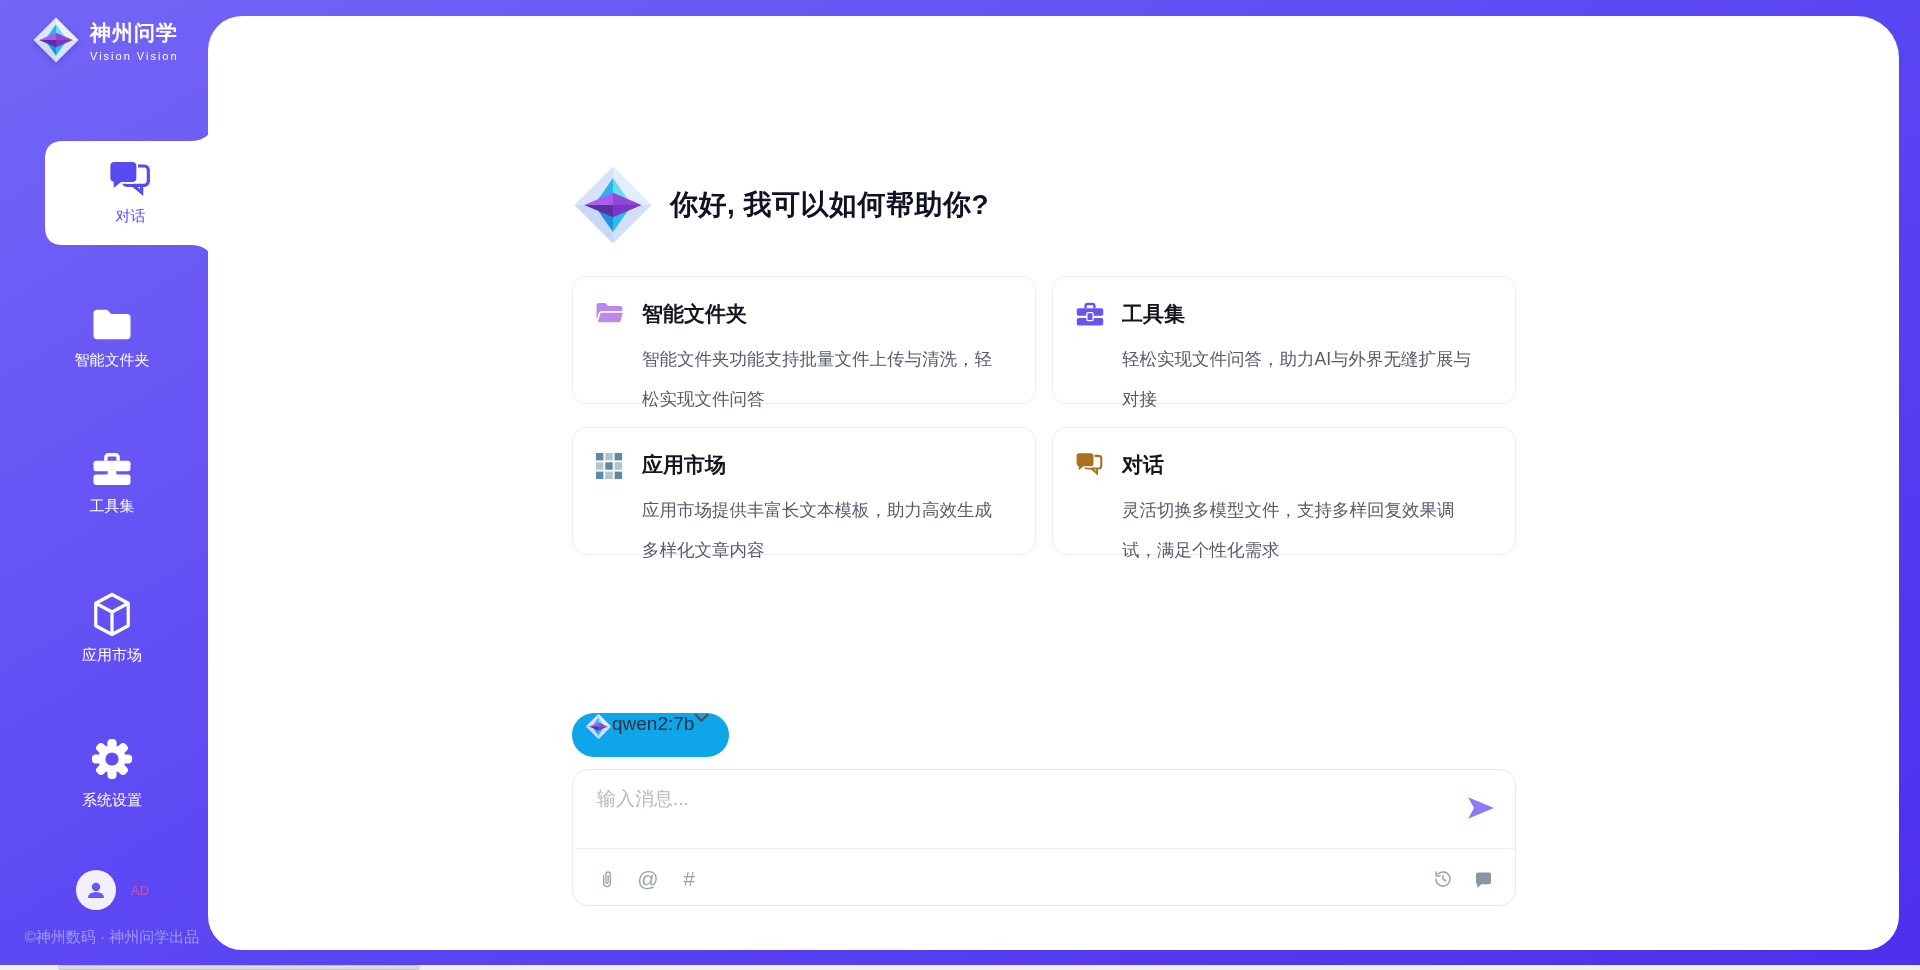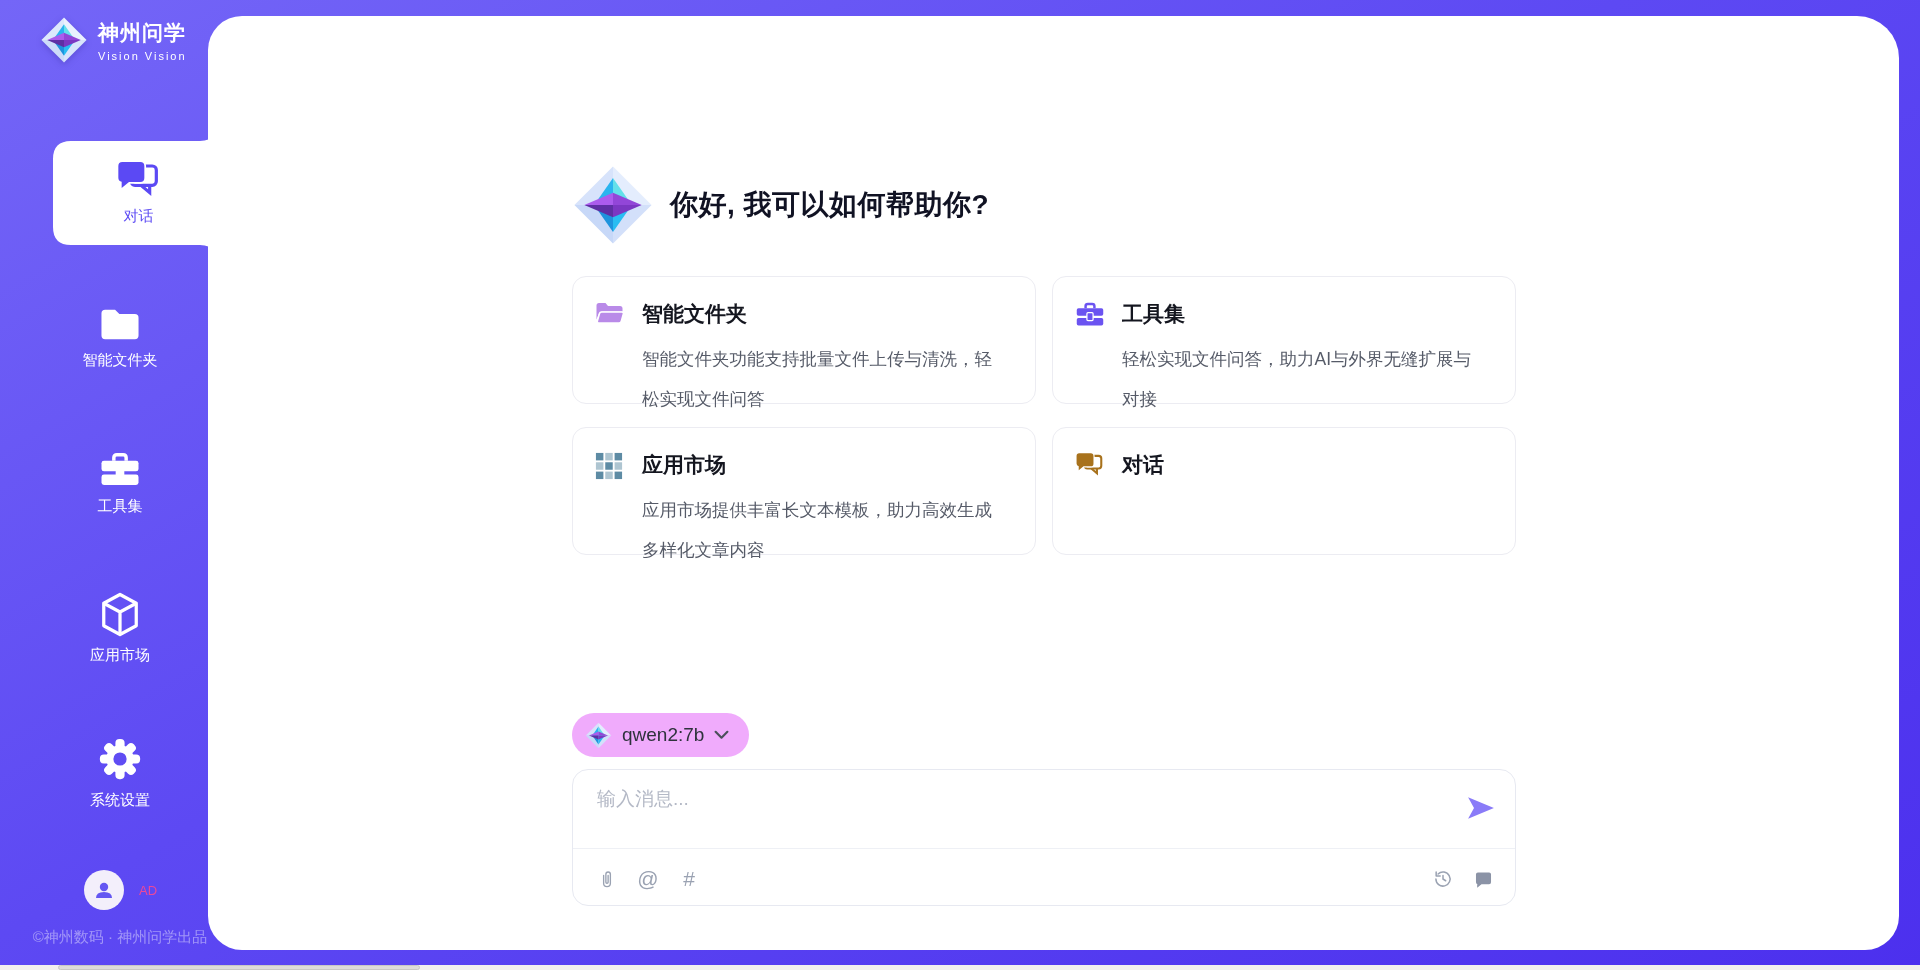--- a/index.html
+++ b/index.html
@@ -3,21 +3,21 @@
 <meta charset="utf-8">
 <style>
   * { margin:0; padding:0; box-sizing:border-box; }
   html,body { width:1920px; height:970px; overflow:hidden; }
   body {
     font-family:"Liberation Sans","DejaVu Sans",sans-serif;
     background:linear-gradient(150deg,#7466f7 0%,#5d49f3 45%,#4c30ee 100%);
     position:relative;
   }
   
-  .sidebar { position:absolute; left:16px; top:0; width:200px; height:100%; }
+  .sidebar { position:absolute; left:8px; top:0; width:200px; height:100%; }
   .brand { position:absolute; left:24px; top:16px; display:flex; align-items:center; gap:10px; }
   .brand-logo { width:48px; height:48px; filter:drop-shadow(0 2px 3px rgba(30,20,120,.25)); }
   .brand-name { color:#fff; font-size:21px; font-weight:bold; letter-spacing:1px; }
   .brand-tagline { color:#fff; font-size:11px; letter-spacing:2px; margin-top:3px; }
   .nav-item { position:absolute; left:0; width:208px; height:104px; display:flex; flex-direction:column;
     align-items:center; justify-content:center; gap:9px; color:#fff; cursor:pointer; }
   .nav-item .label { font-size:15px; }
   
   .tab-shape { position:absolute; left:37px; top:117px; width:171px; height:152px; }
   .tab-content { position:absolute; left:37px; top:141px; width:171px; height:104px;
@@ -38,22 +38,22 @@
   .greeting h1 { font-size:28px; font-weight:800; color:#101223; letter-spacing:.5px; }
   .cards { position:absolute; left:0; top:260px; width:944px; display:grid;
     grid-template-columns:1fr 1fr; column-gap:16px; row-gap:23px; }
   .card { height:128px; background:#fff; border:1px solid #ececf2; border-radius:14px;
     padding:23px 24px 0 22px; display:flex; gap:17px; cursor:pointer; }
   .card-icon { width:30px; flex:0 0 30px; padding-top:1px; }
   .card-title { font-size:21px; font-weight:700; color:#14161f; }
   .card-desc { margin-top:11px; font-size:17.5px; line-height:40px; color:#565b68; max-width:352px; }
   
   .composer { position:absolute; left:0; bottom:44px; width:944px; }
-  .model-pill { display:inline-flex; align-items:center; gap:10px; height:44px; border-radius:22px;
-    background:#f0abfc; padding:0 20px 0 13px; margin-bottom:12px; cursor:pointer; }
+  .model-pill { display:inline-flex; align-items:flex-start; height:44px; border-radius:22px;
+    background:#0ea5e9; padding:0 20px 0 13px; margin-bottom:12px; cursor:pointer; }
   .model-logo { width:27px; height:27px; }
   .model-name { font-size:19px; color:#2e323c; }
   .input-box { position:relative; width:944px; height:137px; background:#fff;
     border:1.5px solid #e7e9f1; border-radius:16px; }
   .msg-input { position:absolute; left:24px; top:16px; width:850px; height:58px; border:none; outline:none;
     resize:none; font-family:inherit; font-size:19px; color:#30343e; background:transparent; }
   .msg-input::placeholder { color:#b4b9c6; }
   .send-btn { position:absolute; right:20px; top:26px; width:28px; height:24px; cursor:pointer; }
   .input-divider { position:absolute; left:0; right:0; top:78px; border-top:1px solid #eef0f5; }
   .input-toolbar { position:absolute; left:22px; right:20px; top:94px; height:30px;
@@ -237,20 +237,21 @@
       <div class="card">
         <div class="card-icon">
           <svg width="30" height="26" viewBox="0 0 34 30">
             <rect x="11" y="4.5" width="19" height="14.5" rx="3" fill="none" stroke="#a8721c" stroke-width="2.4"></rect>
             <path d="M25 19v5.5l-6.5-5.5" fill="none" stroke="#a8721c" stroke-width="2.4"></path>
             <path d="M4.5 1.5h13.5q3 0 3 3v9q0 3-3 3H9.5L4 21v-4.6q-2.5-.4-2.5-3V4.5q0-3 3-3z" fill="#a8721c" stroke="#ffffff" stroke-width="2.6" paint-order="stroke"></path>
           </svg>
         </div>
         <div>
           <div class="card-title">对话</div>
+          <div class="card-desc">灵活切换多模型文件，支持多样回复效果调试，满足个性化需求</div>
         </div>
       </div>
     </div>
 
     <div class="composer">
 
       <div class="model-pill">
         <svg class="model-logo" viewBox="0 0 100 100">
           <polygon points="50,3 50,50 3,50" fill="#d7e3fb"></polygon>
             <polygon points="50,3 97,50 50,50" fill="#e4edfd"></polygon>

